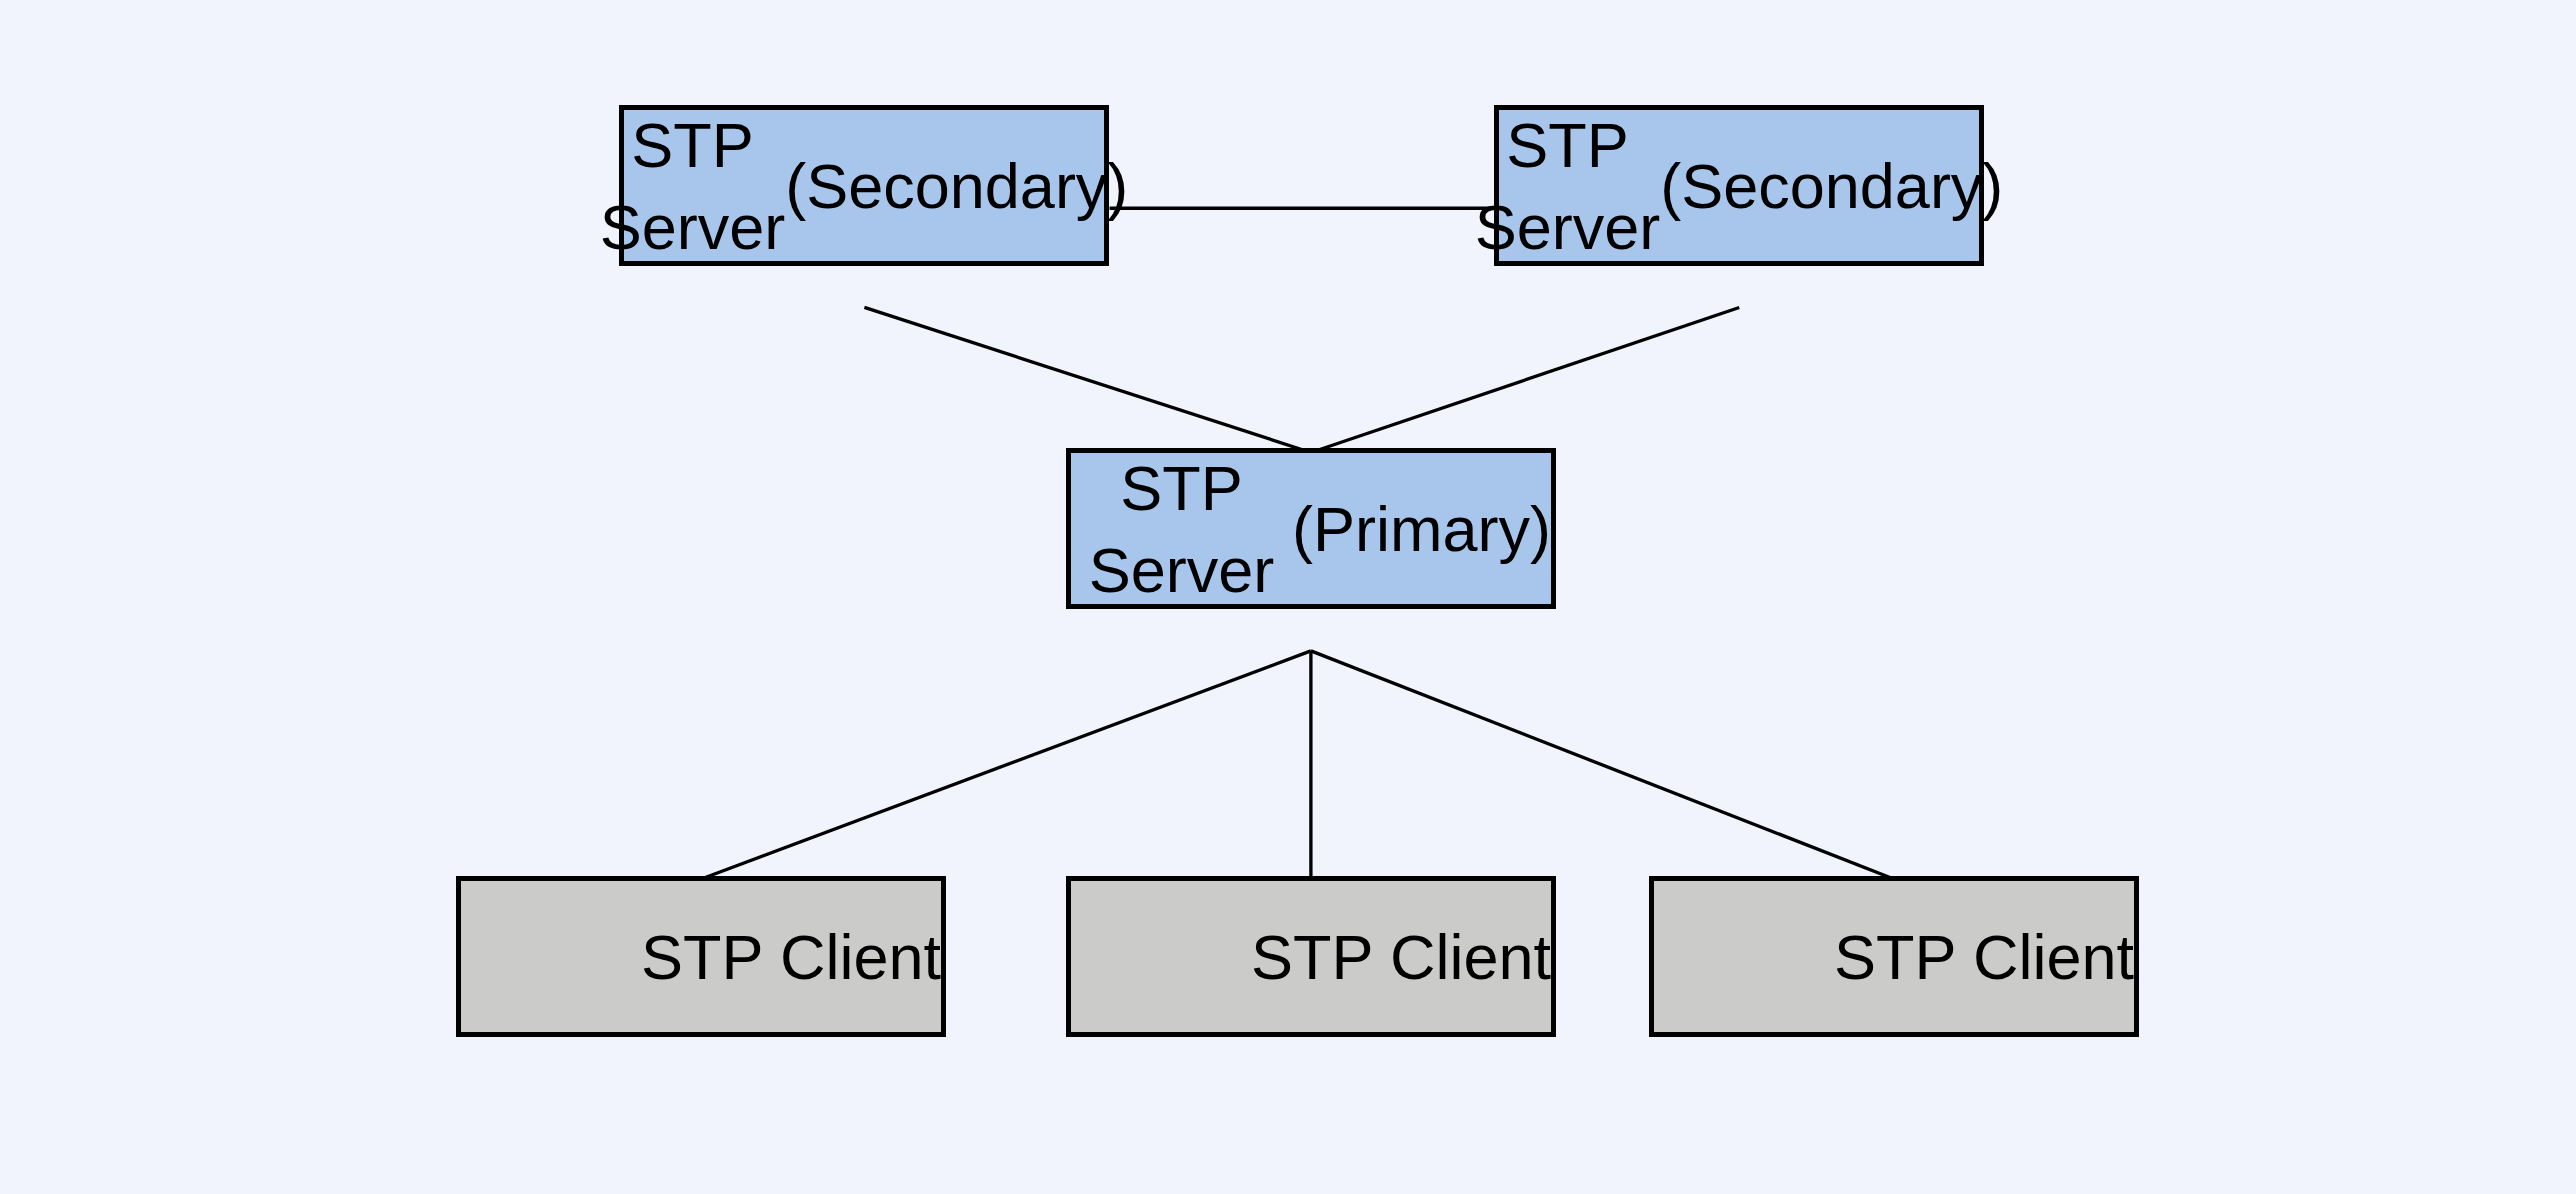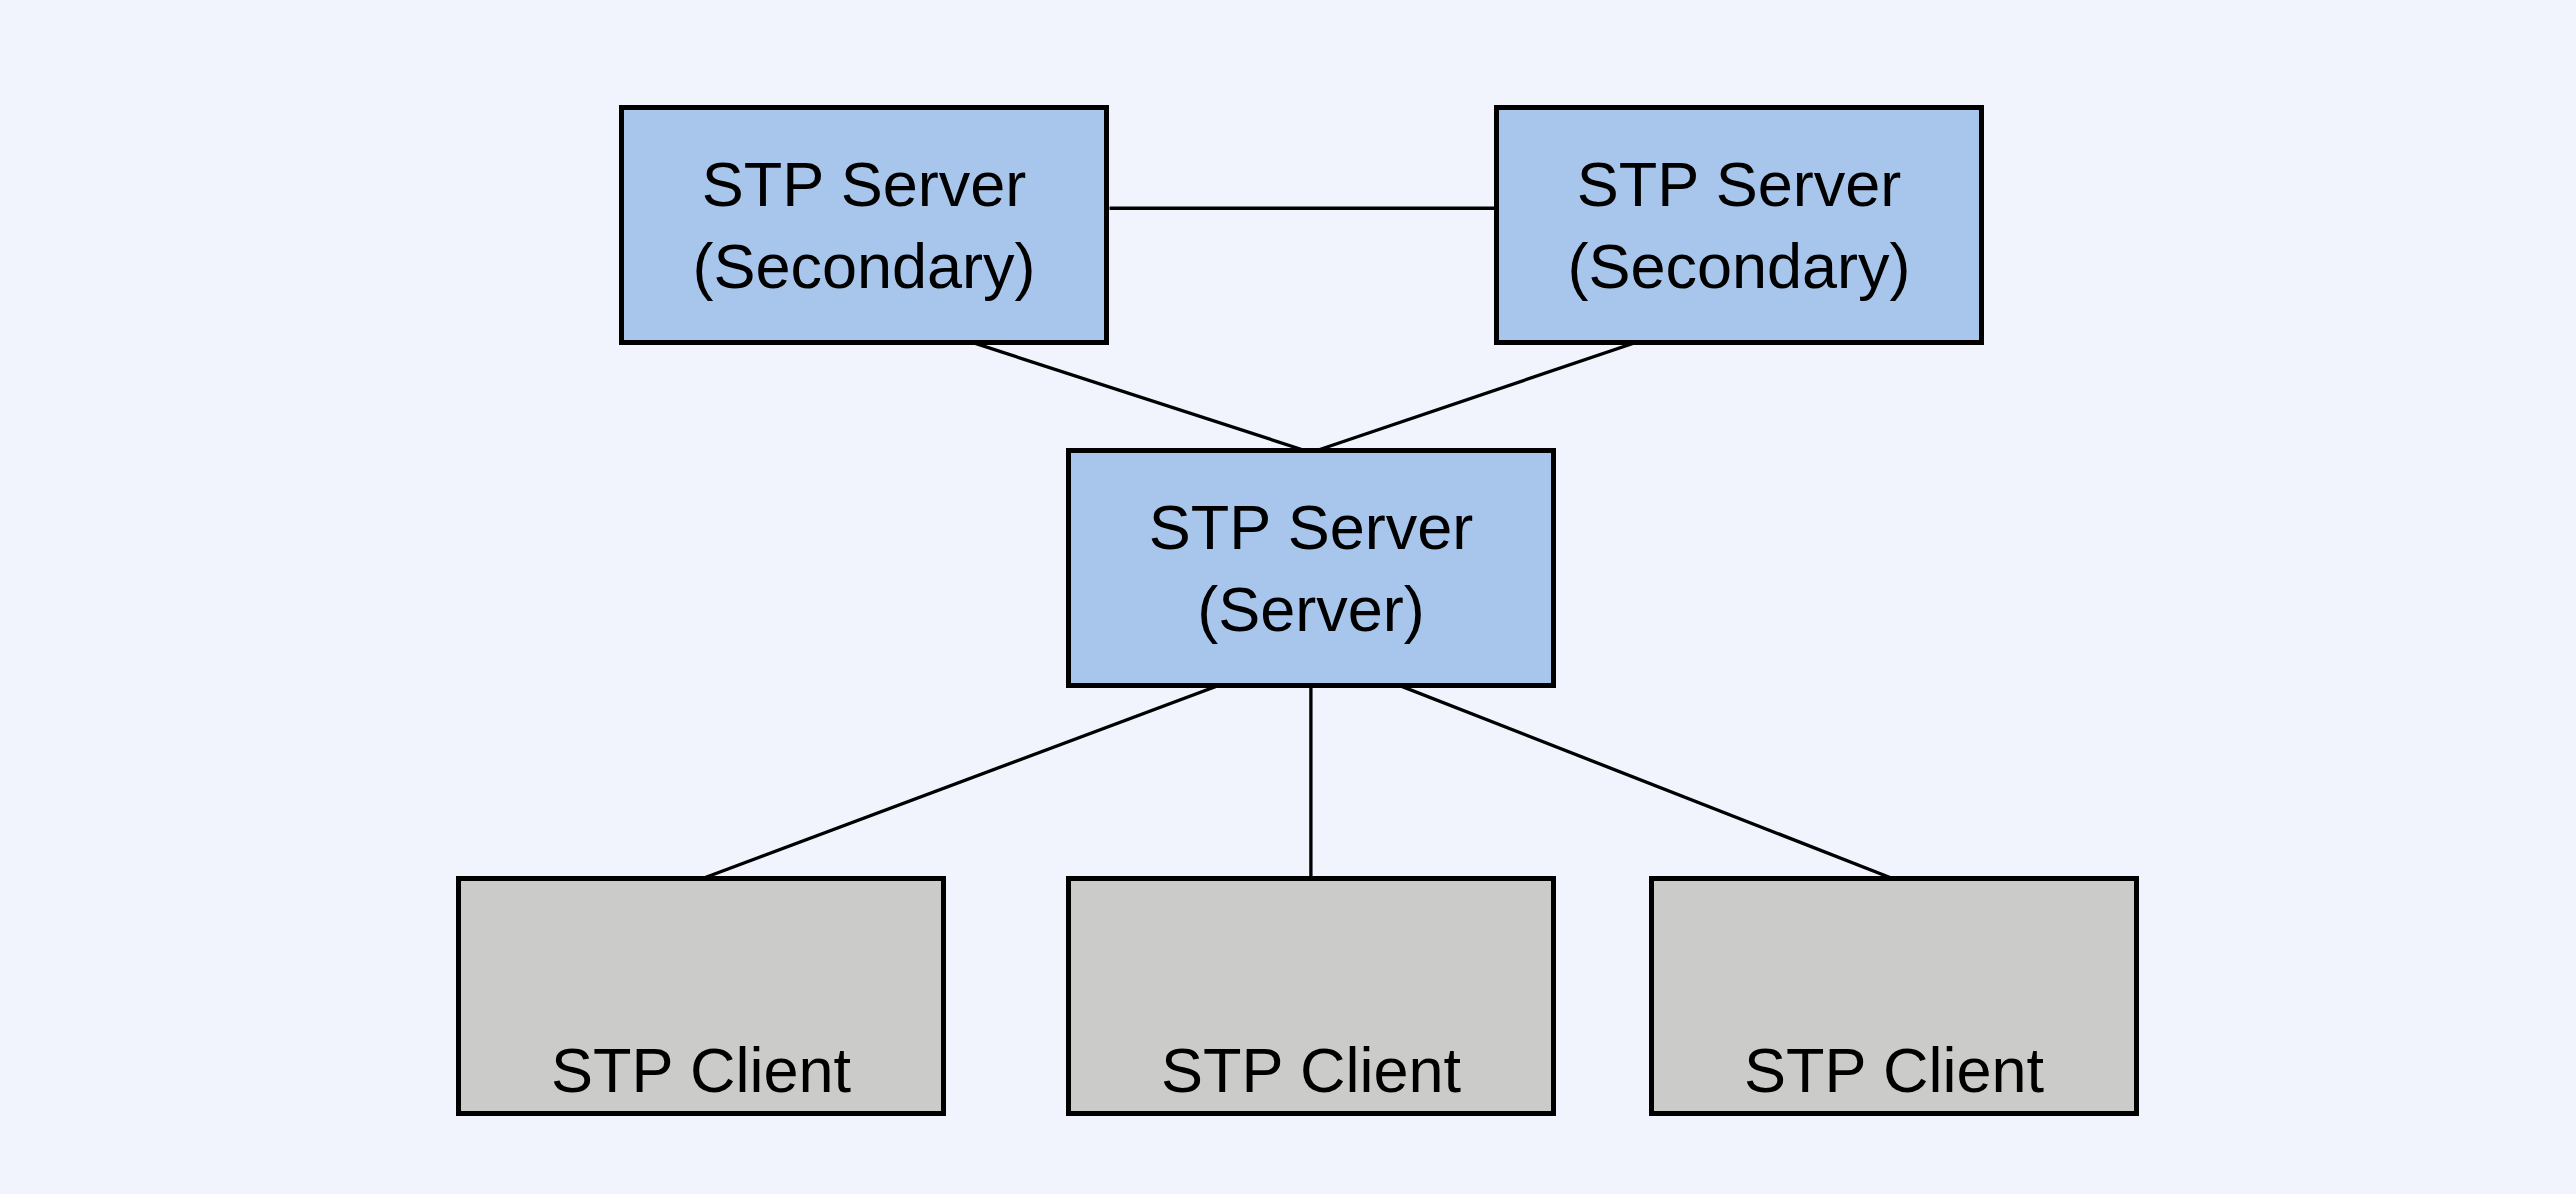--- a/index.html
+++ b/index.html
@@ -28,24 +28,23 @@
     height:1195px;
   }
   .edges line{
     stroke:var(--line);
     stroke-width:3.5;
   }
   .node{
     position:absolute;
     box-sizing:border-box;
     width:490px;
-    height:240px;
+    height:161px;
     border:5.7px solid var(--border);
     display:flex;
-    flex-direction:column;
     align-items:center;
     justify-content:center;
     text-align:center;
     font-size:63px;
     line-height:82px;
     color:#000;
     letter-spacing:0px;
   }
   .node.server{background:var(--server-fill);}
   .node.client{background:var(--client-fill);justify-content:flex-end;}
@@ -75,21 +74,21 @@
     <span>(Secondary)</span>
   </div>
 
   <div class="node server" id="node-secondary-right">
     <span>STP Server</span>
     <span>(Secondary)</span>
   </div>
 
   <div class="node server" id="node-primary">
     <span>STP Server</span>
-    <span>(Server)</span>
+    <span>(Primary)</span>
   </div>
 
   <div class="node client" id="node-client-left">
     <span>STP Client</span>
   </div>
 
   <div class="node client" id="node-client-center">
     <span>STP Client</span>
   </div>
 

